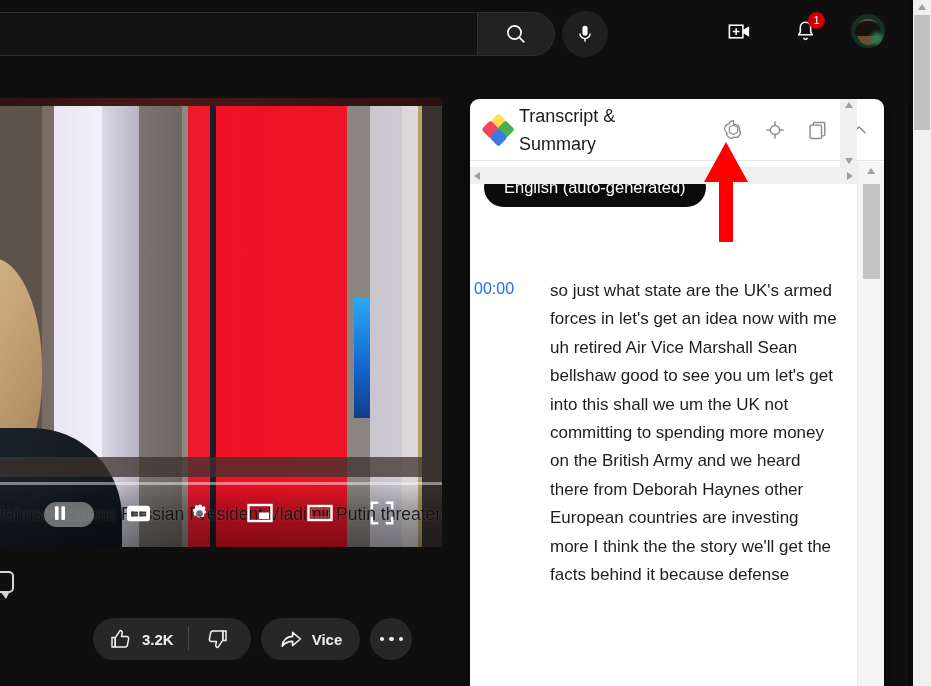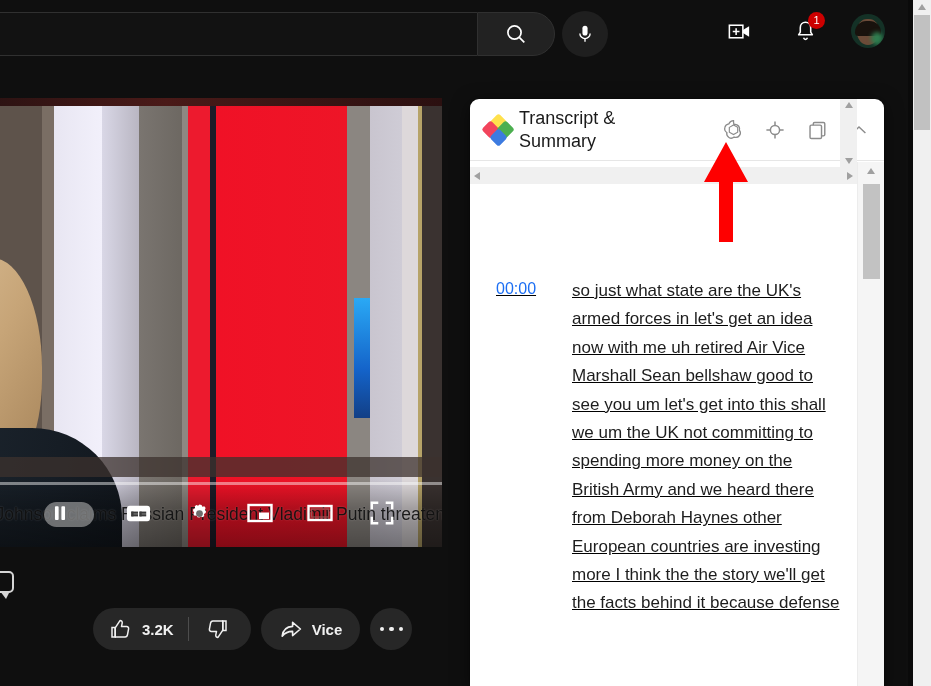--- a/index.html
+++ b/index.html
@@ -211,21 +211,21 @@
     border-radius: 5px;
   }
   .speech-tail {
     position: absolute; left: 0px; top: 44px;
     width: 0; height: 0;
     border-left: 6px solid transparent;
     border-right: 4px solid transparent;
     border-top: 8px solid #d5d5d5;
   }
   .action-row {
-    position: absolute; left: 93px; top: 61px;
+    position: absolute; left: 93px; top: 71px;
     display: flex; align-items: center; gap: 10px;
   }
   .pill {
     height: 42px;
     border-radius: 21px;
     background: #272727;
     display: flex; align-items: center;
     cursor: pointer;
   }
   .pill-likes { padding: 0 4px 0 16px; }
@@ -295,21 +295,21 @@
     width: 13px; height: 13px;
     border-radius: 2.5px;
   }
   .bl-top    { left: 7.5px; top: 0px;   background: #ffe14d; transform: rotate(45deg); }
   .bl-left   { left: 0px;   top: 7.5px; background: #f2445c; transform: rotate(45deg); }
   .bl-right  { left: 15px;  top: 7.5px; background: #4caf50; transform: rotate(45deg); }
   .bl-bottom { left: 7.5px; top: 15px;  background: #3d7be0; transform: rotate(45deg); }
   .panel-title {
     color: #1a1a1a;
     font-size: 18px;
-    line-height: 23px;
+    line-height: 28px;
     max-width: 150px;
   }
   .header-icons {
     position: absolute; right: 10px; top: 0;
     height: 62px;
     display: flex; align-items: center; gap: 12px;
   }
   .hicon {
     width: 30px; height: 30px;
     display: flex; align-items: center; justify-content: center;
@@ -374,22 +374,21 @@
     position: absolute; left: 5px; top: 22px;
     width: 17px; height: 95px;
     background: #c2c2c2;
     cursor: pointer;
   }
 
   .transcript {
     position: absolute; left: 0; top: 178px;
     right: 27px; bottom: 0;
     overflow: hidden;
-    padding: 0 16px 0 26px;
-    text-decoration: underline;
+    padding: 0 16px 0 4px;
   }
   .t-row { display: flex; }
   .t-time {
     flex: 0 0 auto;
     width: 76px;
     color: #1b6ef3;
     font-size: 16px;
     padding-top: 3px;
     cursor: pointer;
   }
@@ -619,20 +618,23 @@
           </svg>
         </div>
         <div class="hicon">
           <svg width="22" height="22" viewBox="0 0 24 24">
             <path d="M5 15.2 L12 8.6 L19 15.2" fill="none" stroke="#8c8c8c" stroke-width="1.6"></path>
           </svg>
         </div>
       </div>
     </div>
 
+    <div class="lang-row">
+      <div class="lang-pill">English (auto-generated)</div>
+    </div>
 
     <div class="inner-vsb">
       <span class="arw arw-u"></span>
       <span class="arw arw-d"></span>
     </div>
 
     <div class="hsb">
       <span class="arw arw-l"></span>
       <span class="arw arw-r"></span>
     </div>

